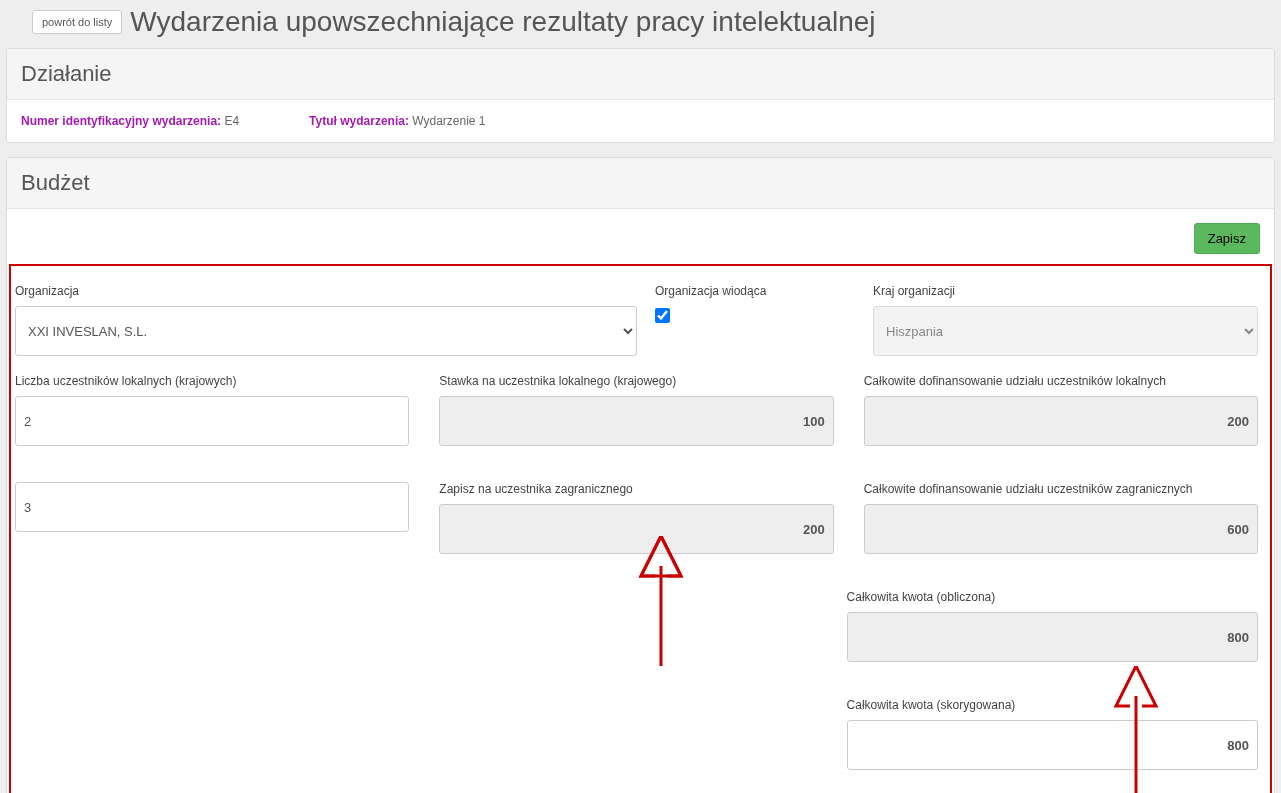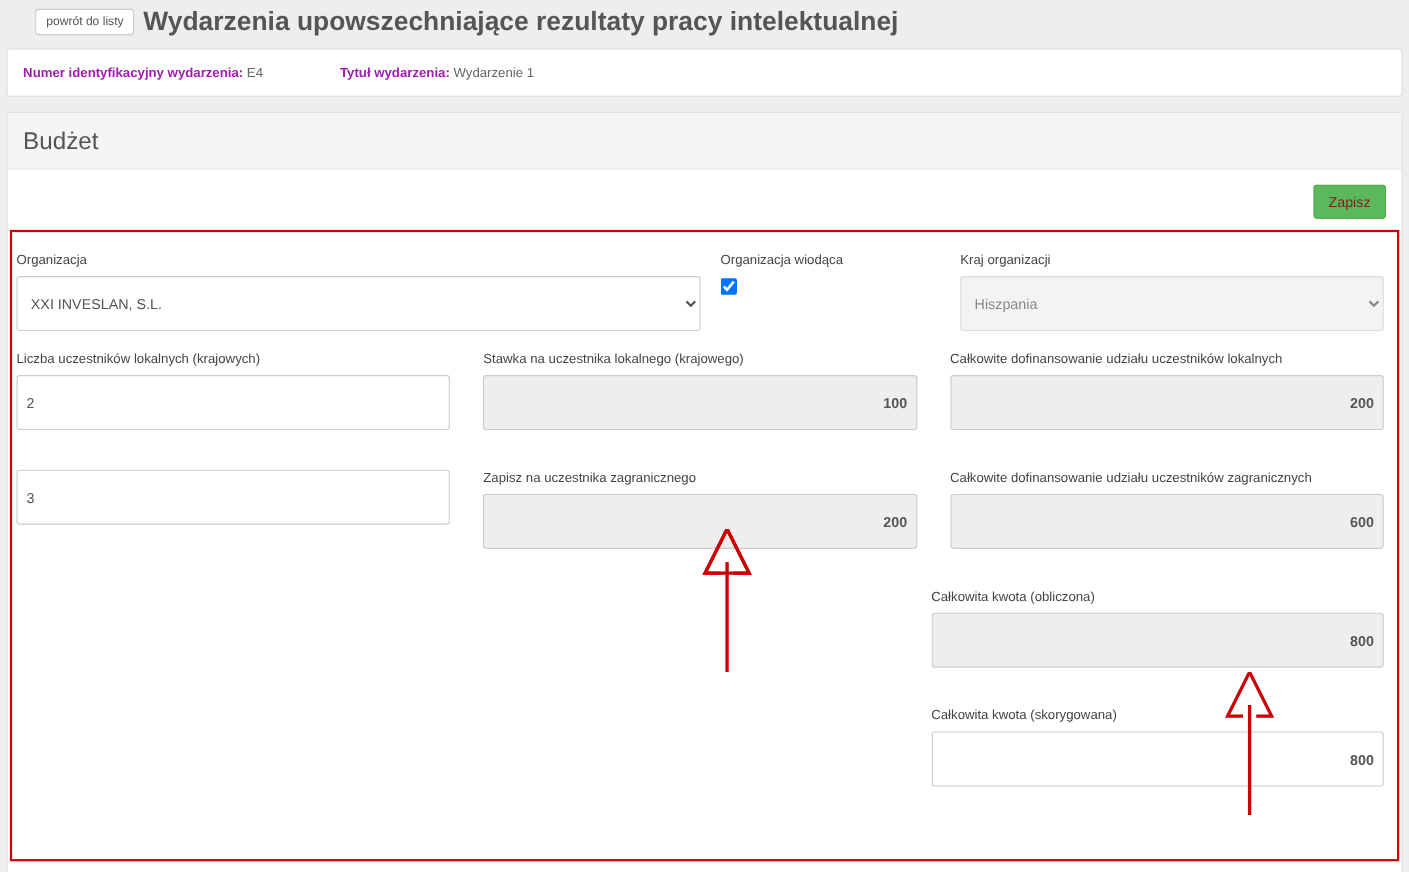--- a/index.html
+++ b/index.html
@@ -21,22 +21,22 @@
     .back-btn {
       background: #fff;
       border: 1px solid #ccc;
       border-radius: 3px;
       padding: 5px 9px;
       font-size: 11px;
       color: #555;
       cursor: pointer;
     }
     .page-title {
-      font-size: 24px;
-      font-weight: 700;
+      font-size: 28px;
+      font-weight: 400;
       color: #555;
     }
     .panel {
       background: #fff;
       border: 1px solid #ddd;
       border-radius: 3px;
       margin-bottom: 14px;
     }
     .panel-heading {
       background: #f5f5f5;
@@ -51,21 +51,21 @@
     .details-row { display: flex; gap: 70px; font-size: 12px; color: #666;}
     .detail-label { font-weight: bold; color:#a21caf; }
     .save-row { display: flex; justify-content: flex-end; padding: 14px 14px 10px; }
     .btn {
       border-radius: 3px;
       padding: 7px 13px;
       font-size: 13px;
       border: 1px solid transparent;
       cursor: pointer;
     }
-    .btn-success { background: #5cb85c; color: #7f1d1d; border-color:#4cae4c; }
+    .btn-success { background: #5cb85c; color: #000000; border-color:#4cae4c; }
     .btn-default { background: #fff; border-color:#ccc; color:#555; }
     .budget-area {
       border: 2px solid #cc0000;
       padding: 18px 12px 62px 4px;
       margin: 0 2px 16px 2px;
       background:#fff;
       position: relative;
     }
     .form-row { display: flex; gap: 18px; margin-bottom: 18px; }
     .col { display: flex; flex-direction: column; }
@@ -112,20 +112,21 @@
 </head>
 <body>
 
 <div class="container">
   <div class="header-row">
     <button class="back-btn">powrót do listy</button>
     <span class="page-title">Wydarzenia upowszechniające rezultaty pracy intelektualnej</span>
   </div>
 
   <div class="panel">
+    <div class="panel-heading small">Działanie</div>
     <div class="panel-body">
       <div class="details-row">
         <div>
           <span class="detail-label">Numer identyfikacyjny wydarzenia:</span>
           <span>E4</span>
         </div>
         <div>
           <span class="detail-label">Tytuł wydarzenia:</span>
           <span>Wydarzenie 1</span>
         </div>

